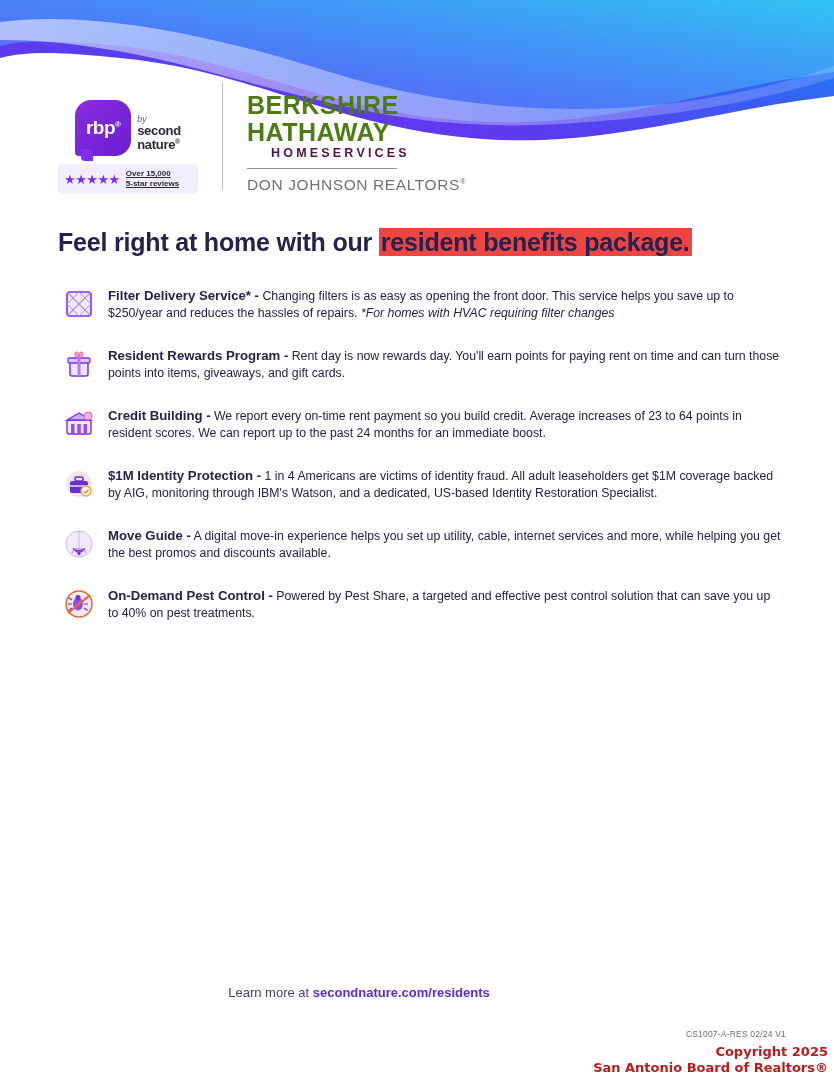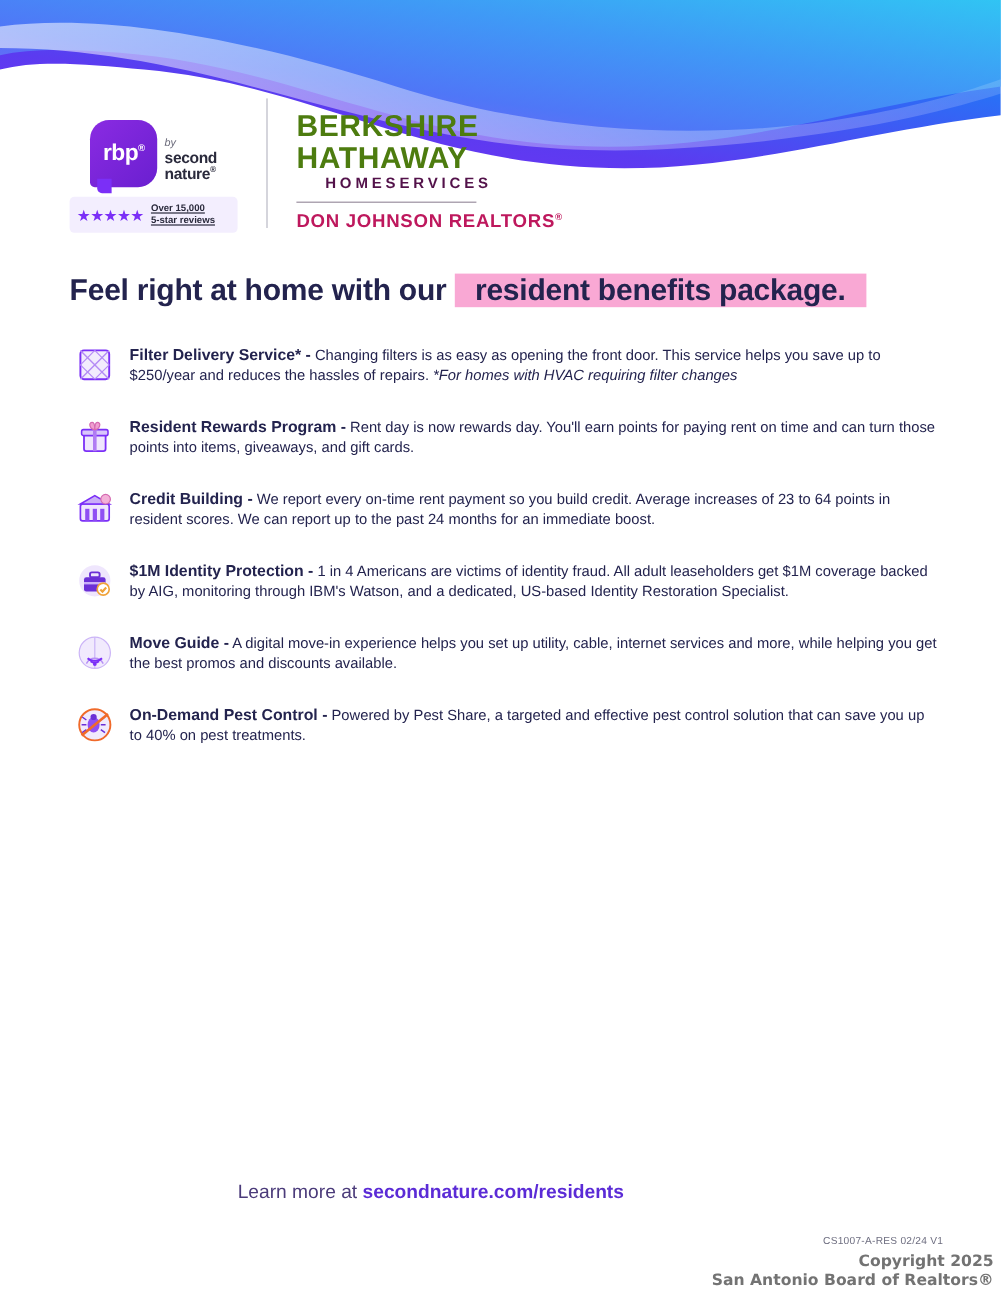--- a/index.html
+++ b/index.html
@@ -133,42 +133,42 @@
     margin-top: 0;
     padding-left: 24px;
   }
   .bh-rule {
     width: 150px;
     height: 1px;
     background: #9b8fa0;
     margin: 8px 0 7px 0;
   }
   .bh-office {
-    color: #be185d;
+    color: #737373;
     font-size: 15.5px;
     letter-spacing: 0.6px;
-    font-weight: bold;
+    font-weight: normal;
   }
   .bh-office sup { font-size: 8px; }
 
   
   .headline {
     position: absolute;
     top: 228px;
     left: 58px;
     width: 730px;
     font-size: 25px;
     font-weight: bold;
     color: #23234e;
     letter-spacing: -0.2px;
   }
   .headline .hl {
-    background: #f9a8d4;
+    background: #ef4444;
     color: #23234e;
-    padding: 0 17px;
+    padding: 0 2px;
   }
 
   
   .benefits {
     position: absolute;
     top: 283px;
     left: 58px;
     width: 725px;
   }
   .benefit {
@@ -197,21 +197,21 @@
   }
   .btext .bital { font-style: italic; }
 
   
   .learn {
     position: absolute;
     top: 985px;
     left: 0;
     width: 718px;
     text-align: center;
-    font-size: 16px;
+    font-size: 13px;
     color: #4b3b7a;
   }
   .learn a, .learn .lnk {
     color: #5b2bd6;
     font-weight: bold;
     text-decoration: none;
   }
   .code {
     position: absolute;
     top: 1029px;
@@ -222,21 +222,21 @@
     text-align: right;
   }
   .copyright {
     position: absolute;
     right: 6px;
     bottom: 4px;
     text-align: right;
     font-family: "DejaVu Sans", sans-serif;
     font-size: 13px;
     font-weight: bold;
-    color: #737373;
+    color: #b91c1c;
     line-height: 1.25;
     text-shadow: 1px 1px 0 rgba(255,255,255,0.6);
   }
 </style>
 </head>
 <body>
 
 <div class="banner">
   <svg width="834" height="180" viewBox="0 0 834 180" xmlns="http://www.w3.org/2000/svg">
     <defs>

